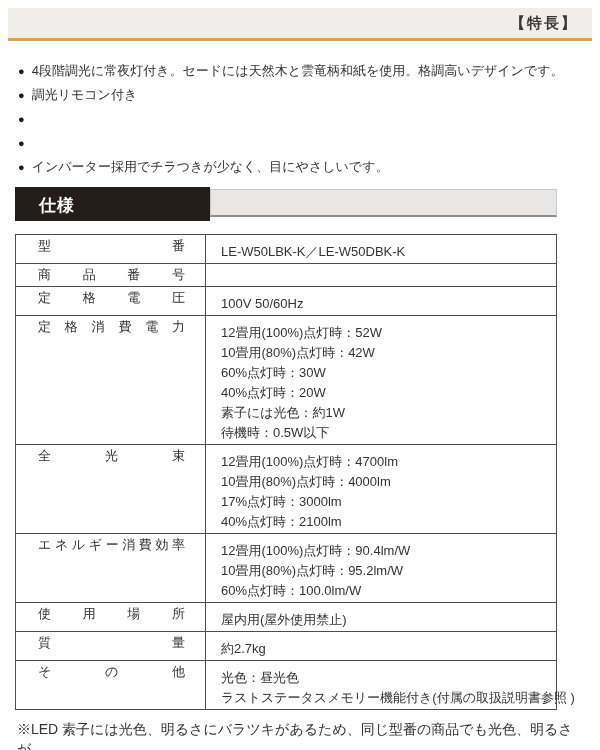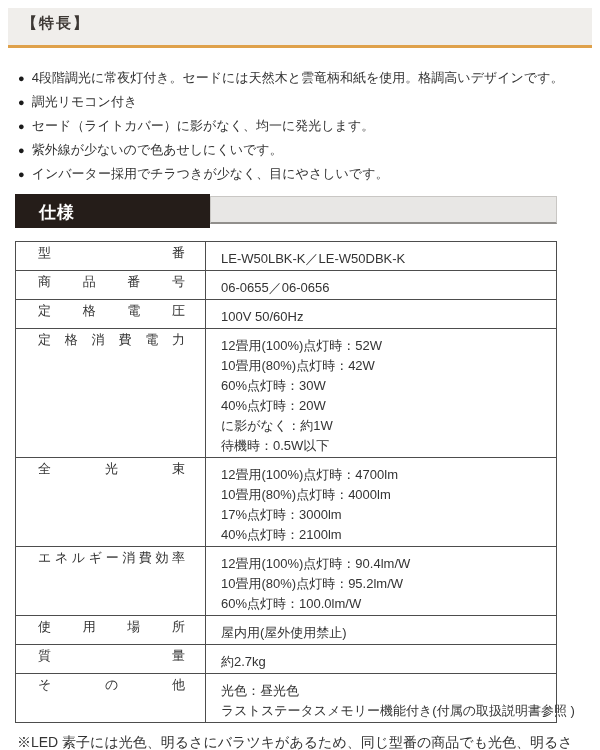--- a/index.html
+++ b/index.html
@@ -11,25 +11,26 @@
     color: #333333;
     -webkit-font-smoothing: antialiased;
   }
   .page { width: 600px; height: 750px; overflow: hidden; background:#fff; }
 
   
   .features-header {
     margin: 8px 8px 0 8px;
     background: var(--header-bg, #f0eeeb);
     border-bottom: 3px solid var(--accent-orange, #dfa14b);
-    padding: 6px 14px 12px 14px;
+    padding: 6px 14px 5px 14px;
     font-size: 15px;
     font-weight: bold;
     color: #3c3733;
     letter-spacing: 2px;
+    text-align: right;
   }
 
   
   .features-list { margin: 18px 16px 0 18px; }
   .feature-item {
     display: flex;
     align-items: flex-start;
     font-size: 13px;
     line-height: 24px;
     color: #333;
@@ -116,25 +117,23 @@
     <div class="feature-item">
       <span class="bullet">●</span>
       <span>4段階調光に常夜灯付き。セードには天然木と雲竜柄和紙を使用。格調高いデザインです。</span>
     </div>
     <div class="feature-item">
       <span class="bullet">●</span>
       <span>調光リモコン付き</span>
     </div>
     <div class="feature-item">
       <span class="bullet">●</span>
-      <span>セード（ライトカバー）に影がなく、均一に発光します。</span>
-    </div>
-    <div class="feature-item">
-      <span class="bullet">●</span>
-      <span>紫外線が少ないので色あせしにくいです。</span>
+    </div>
+    <div class="feature-item">
+      <span class="bullet">●</span>
     </div>
     <div class="feature-item">
       <span class="bullet">●</span>
       <span>インバーター採用でチラつきが少なく、目にやさしいです。</span>
     </div>
   </div>
 
   <div class="specs-header">
     <div class="specs-title-box">仕様</div>
     <div class="specs-bar"></div>
@@ -156,23 +155,20 @@
 
     <div class="spec-row">
       <div class="spec-label">
           <div class="char-justify">
             <span>商</span>
             <span>品</span>
             <span>番</span>
             <span>号</span>
           </div>
         </div>
-      <div class="spec-value">
-        <div class="value-line">06-0655／06-0656</div>
-      </div>
     </div>
 
     <div class="spec-row">
       <div class="spec-label">
           <div class="char-justify">
             <span>定</span>
             <span>格</span>
             <span>電</span>
             <span>圧</span>
           </div>
@@ -191,21 +187,21 @@
             <span>費</span>
             <span>電</span>
             <span>力</span>
           </div>
         </div>
       <div class="spec-value">
         <div class="value-line">12畳用(100%)点灯時：52W</div>
         <div class="value-line">10畳用(80%)点灯時：42W</div>
         <div class="value-line">60%点灯時：30W</div>
         <div class="value-line">40%点灯時：20W</div>
-        <div class="value-line">に影がなく：約1W</div>
+        <div class="value-line">素子には光色：約1W</div>
         <div class="value-line">待機時：0.5W以下</div>
       </div>
     </div>
 
     <div class="spec-row">
       <div class="spec-label">
           <div class="char-justify">
             <span>全</span>
             <span>光</span>
             <span>束</span>

